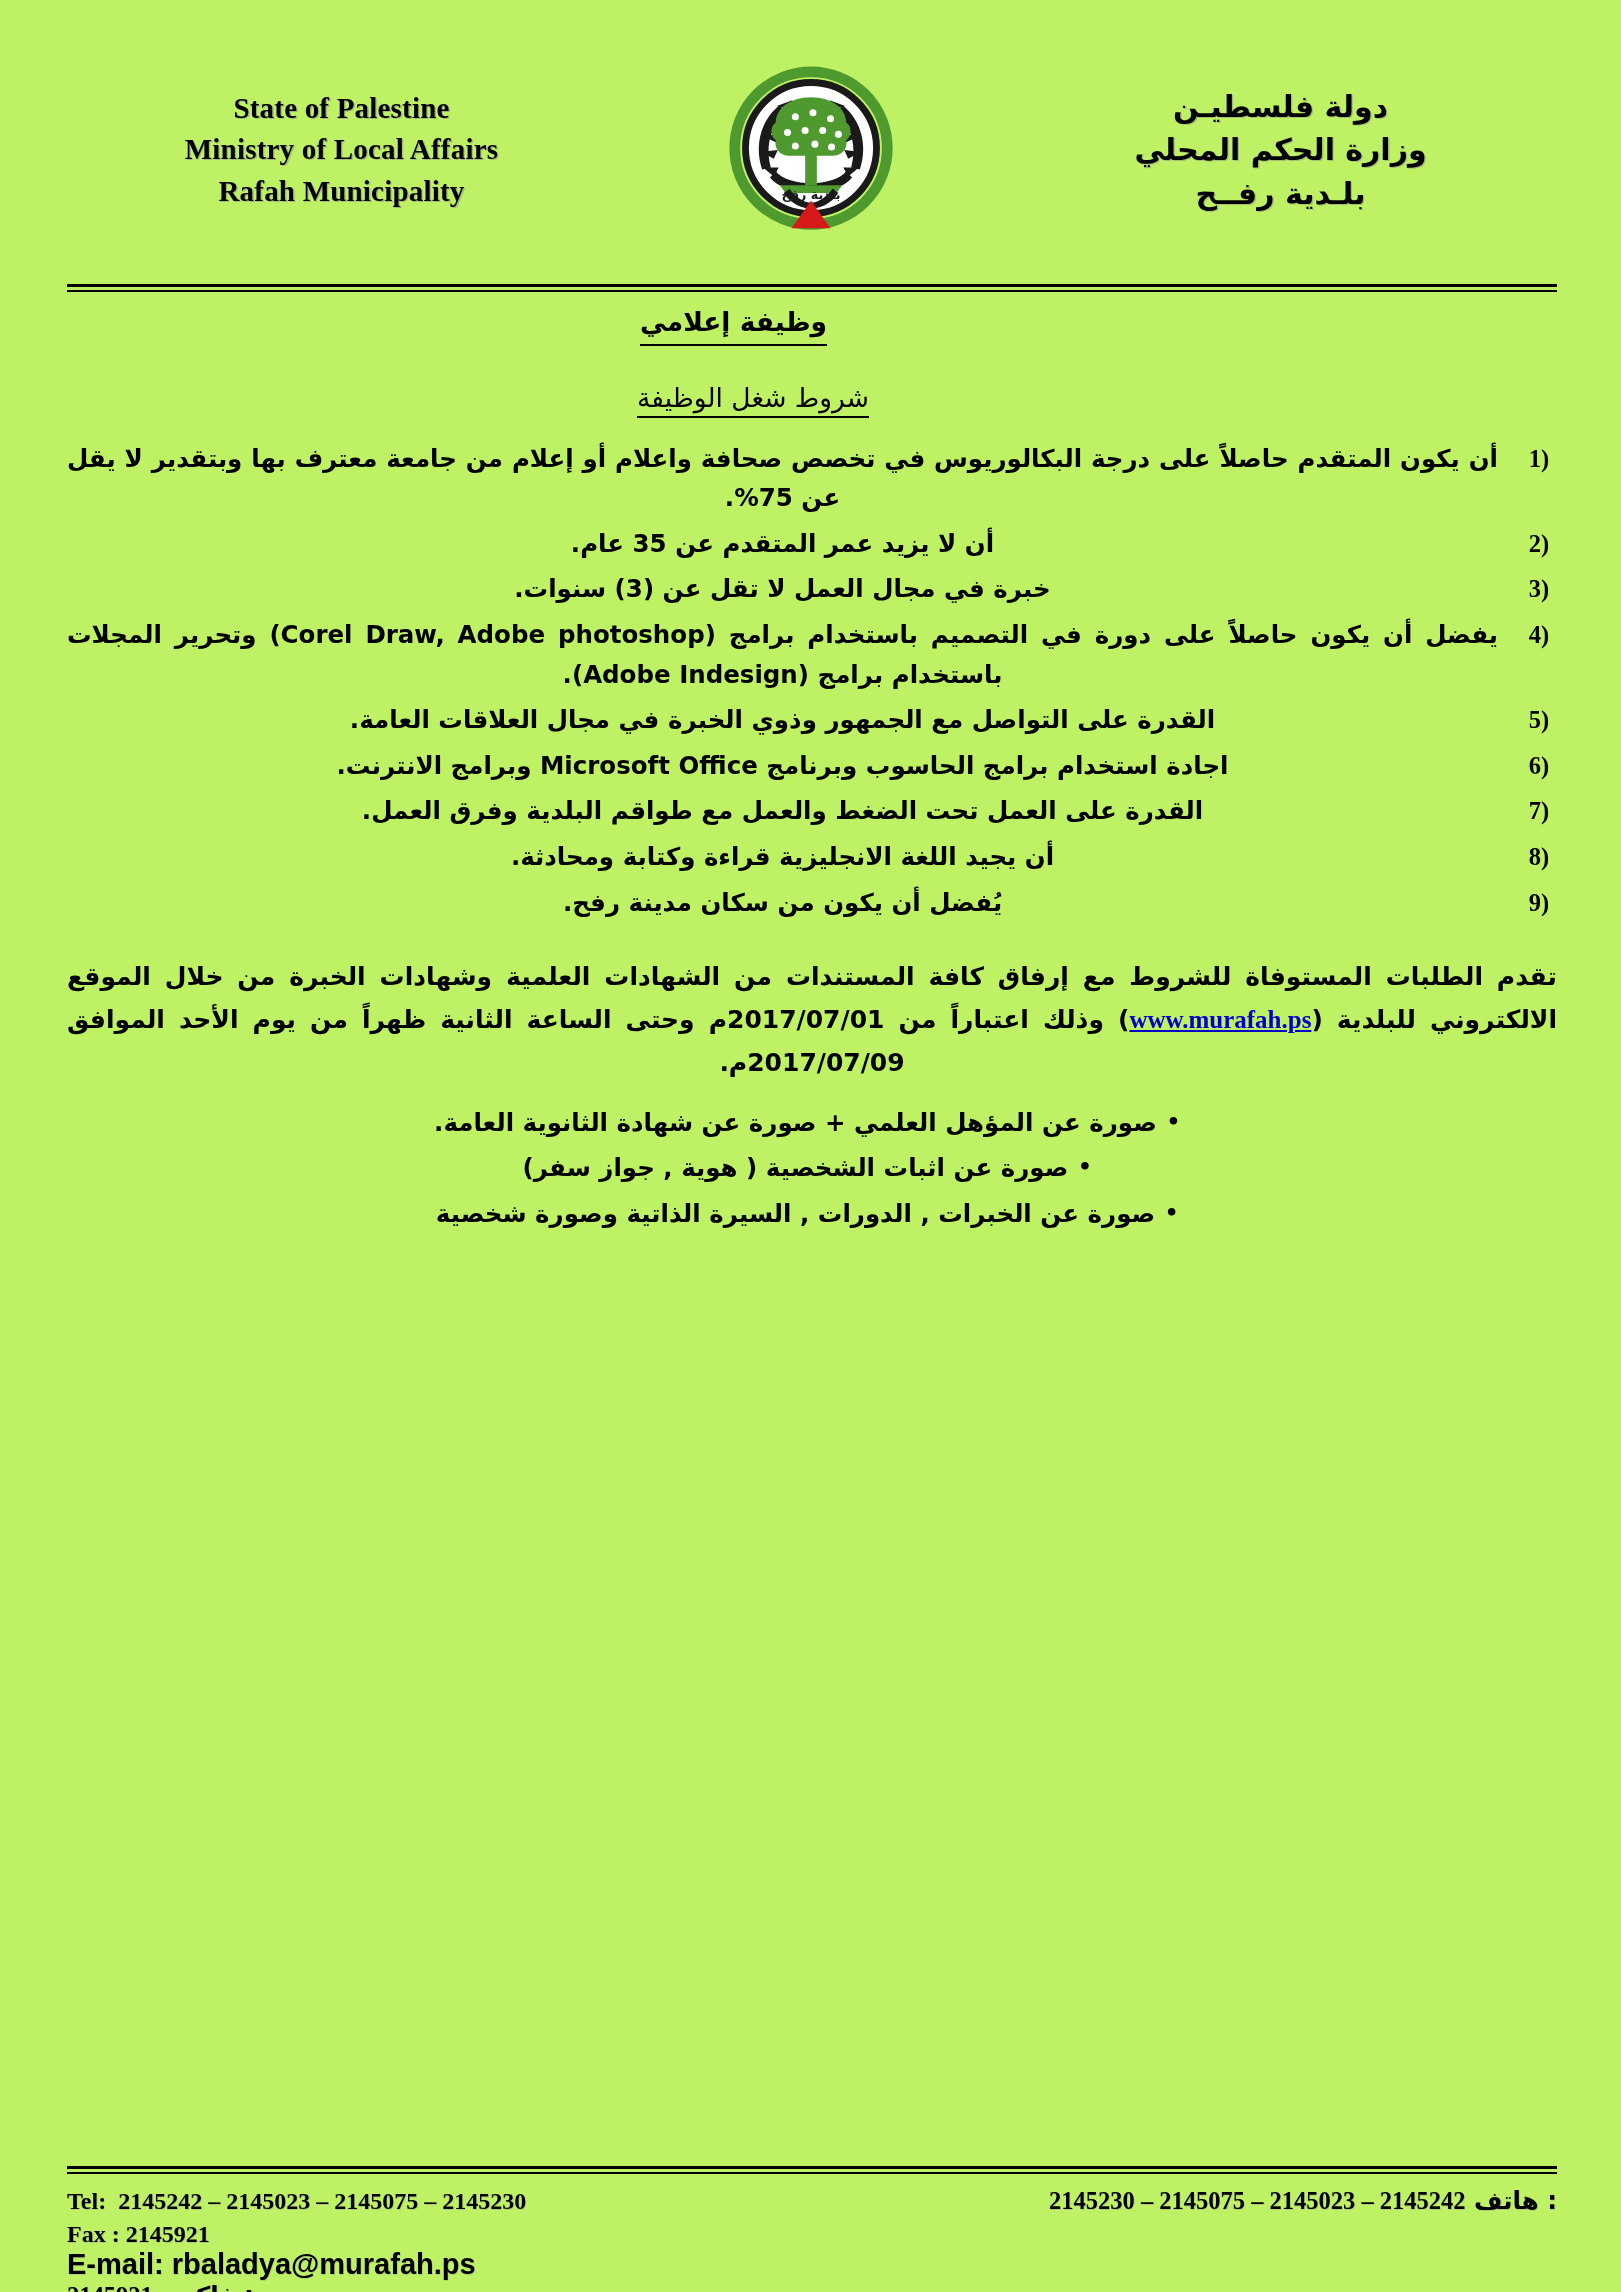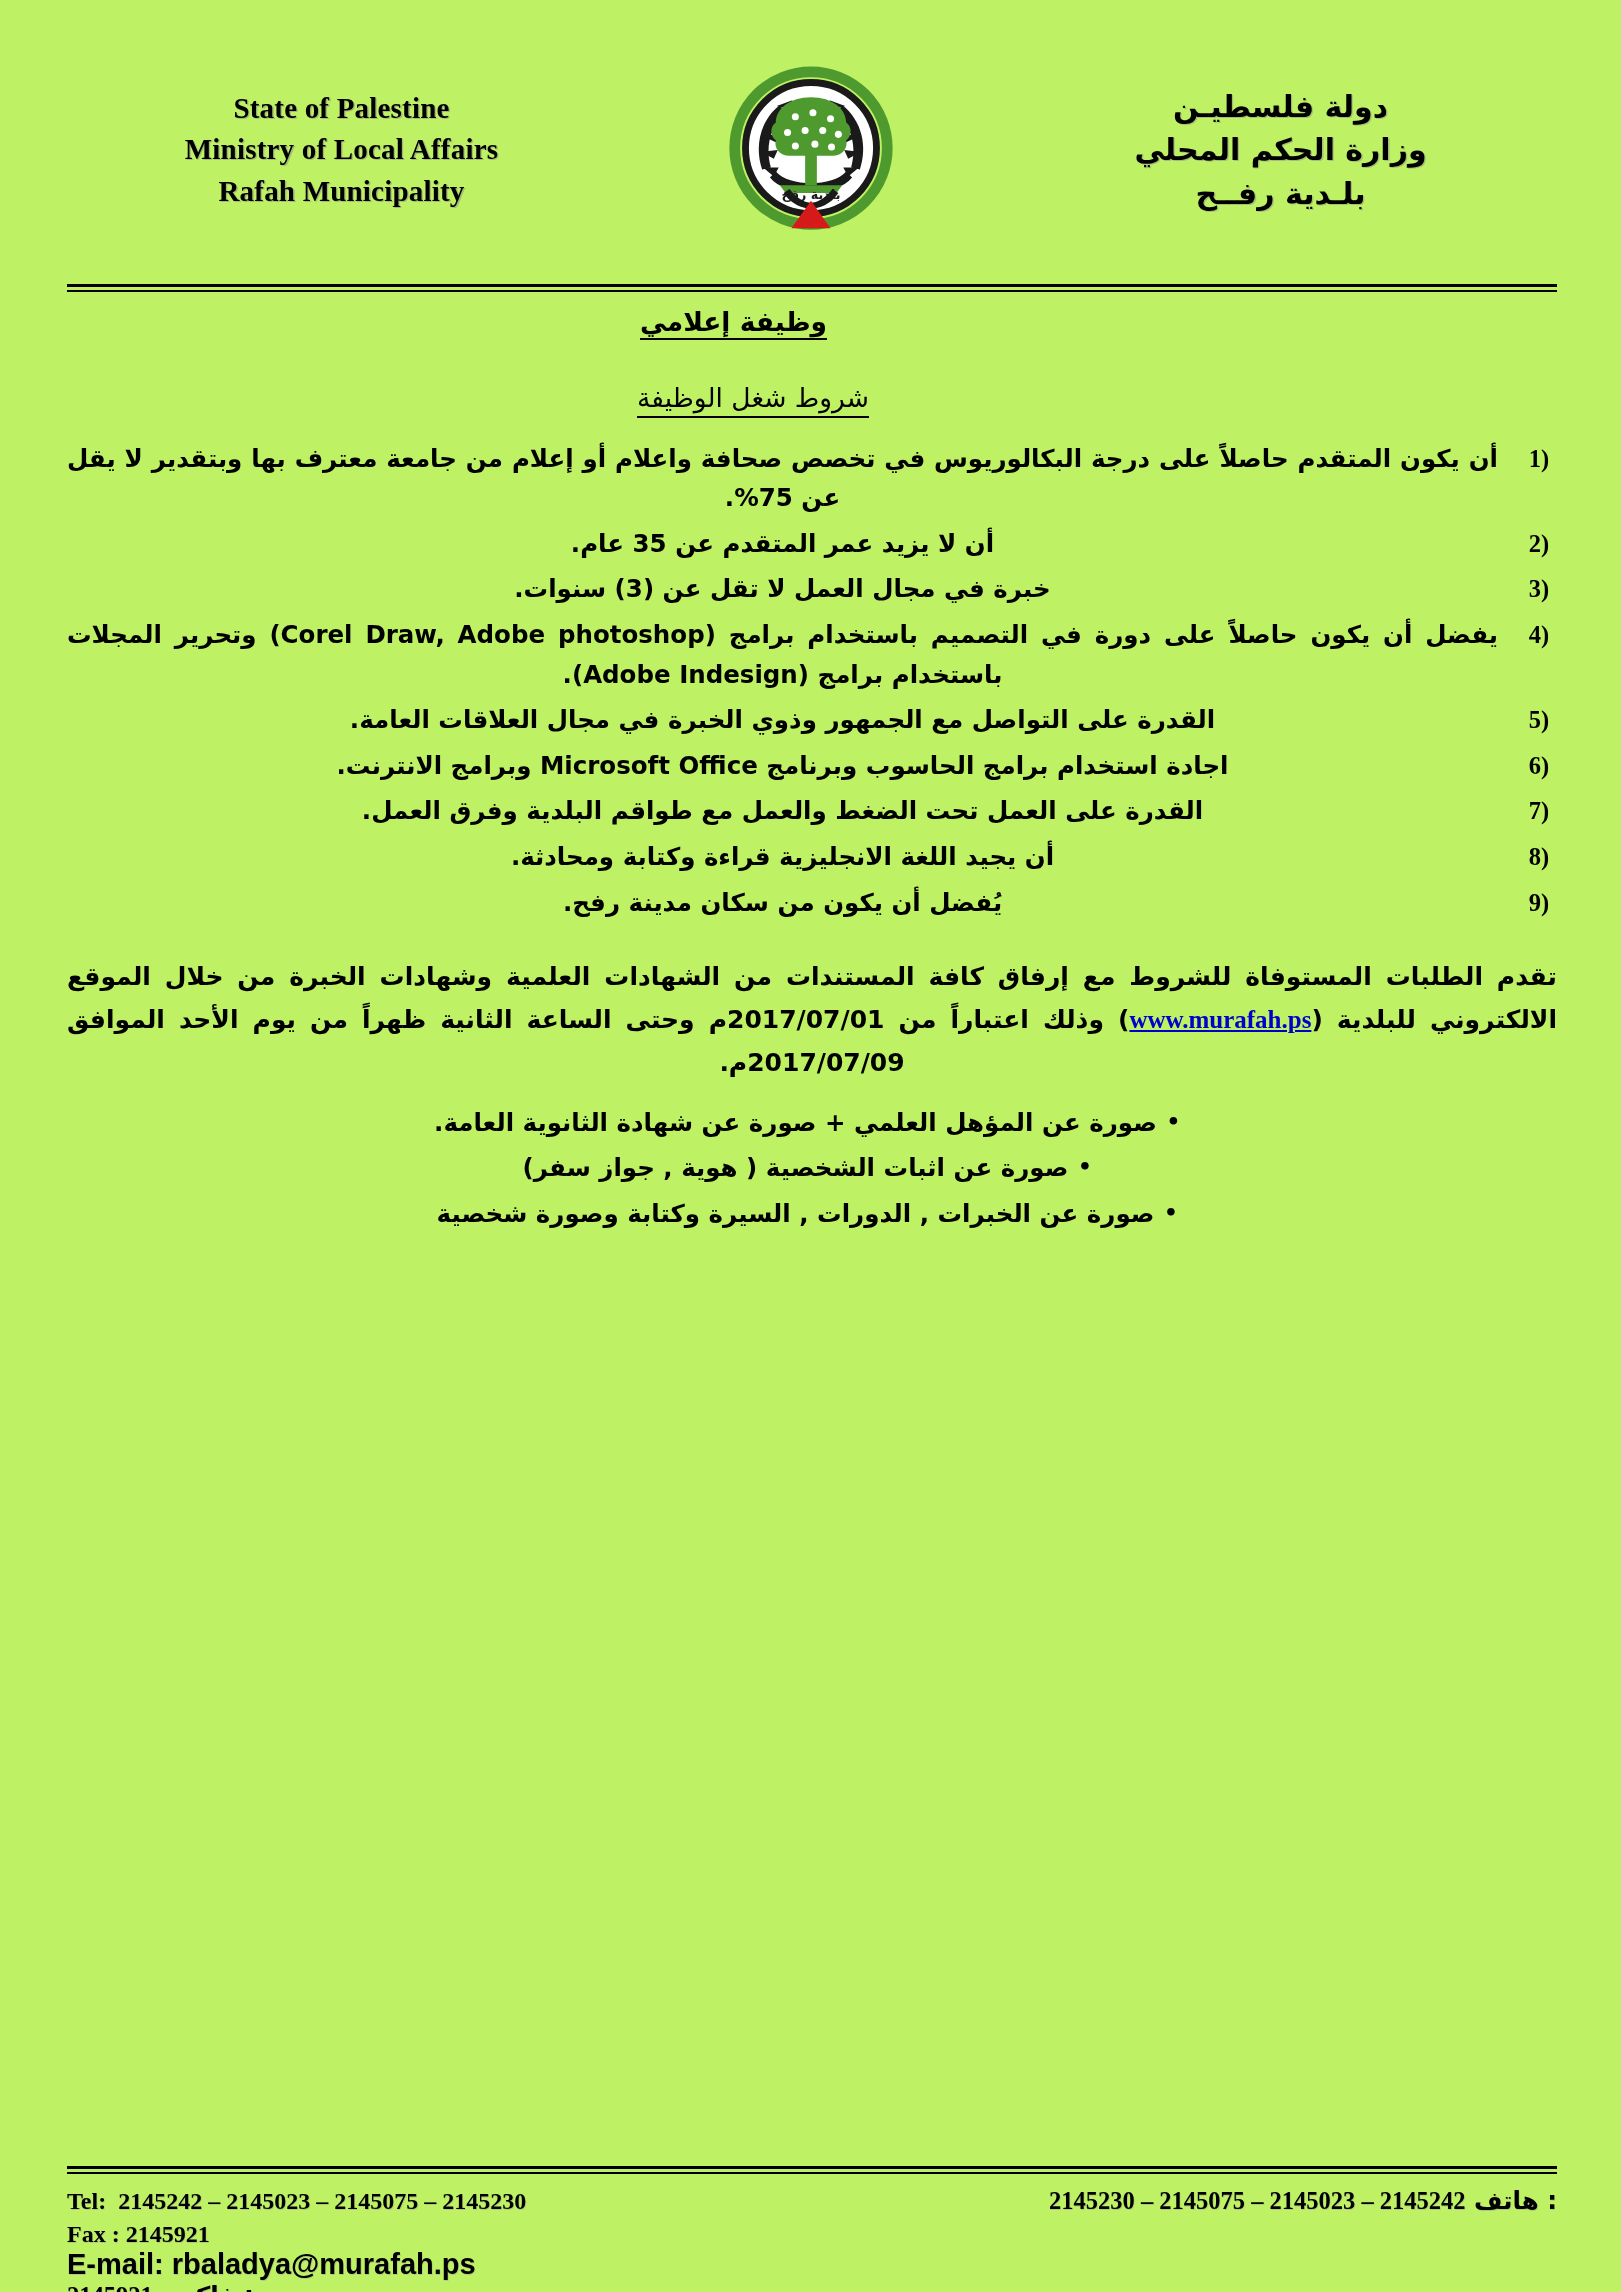--- a/index.html
+++ b/index.html
@@ -85,21 +85,21 @@
 
   .doc-title {
     text-align: center;
     font-weight: bold;
     font-size: 26.5px;
     margin: 0 0 45px 0;
     padding-right: 157px;
   }
   .doc-title span {
     border-bottom: 2.5px solid #000;
-    padding-bottom: 1px;
+    padding-bottom: 7px;
   }
 
   .section-title {
     text-align: center;
     font-weight: normal;
     font-size: 26.5px;
     margin: 0 0 25.5px 0;
     padding-right: 118px;
   }
   .section-title span {
@@ -337,21 +337,21 @@
       <li class="single">القدرة على العمل تحت الضغط والعمل مع طواقم البلدية وفرق العمل.</li>
       <li class="single">أن يجيد اللغة الانجليزية قراءة وكتابة ومحادثة.</li>
       <li class="single">يُفضل أن يكون من سكان مدينة رفح.</li>
     </ol>
 
     <p class="para-apply"><span>تقدم الطلبات المستوفاة للشروط مع إرفاق كافة المستندات من الشهادات العلمية وشهادات الخبرة من خلال الموقع الالكتروني للبلدية (</span><a class="weblink" href="#">www.murafah.ps</a><span>) وذلك اعتباراً من 2017/07/01م وحتى الساعة الثانية ظهراً من يوم الأحد الموافق 2017/07/09م.</span></p>
 
     <ul class="doc-list">
       <li><span class="bullet">•</span><span>صورة عن المؤهل العلمي + صورة عن شهادة الثانوية العامة.</span></li>
       <li><span class="bullet">•</span><span>صورة عن اثبات الشخصية ( هوية , جواز سفر)</span></li>
-      <li><span class="bullet">•</span><span>صورة عن الخبرات , الدورات , السيرة وكتابة وصورة شخصية</span></li>
+      <li><span class="bullet">•</span><span>صورة عن الخبرات , الدورات , السيرة الذاتية وصورة شخصية</span></li>
     </ul>
 
   </div>
 
   <div class="rule-double-bottom"></div>
 
   <div class="footer">
     <div class="footer-row">
       <div class="footer-left"><span>Tel:</span>&nbsp;&nbsp;<span>2145242 – 2145023 – 2145075 – 2145230</span></div>
       <div class="footer-right"><span>: هاتف</span>&nbsp;<span class="ltr-num">2145230 – 2145075 – 2145023 – 2145242</span></div>

